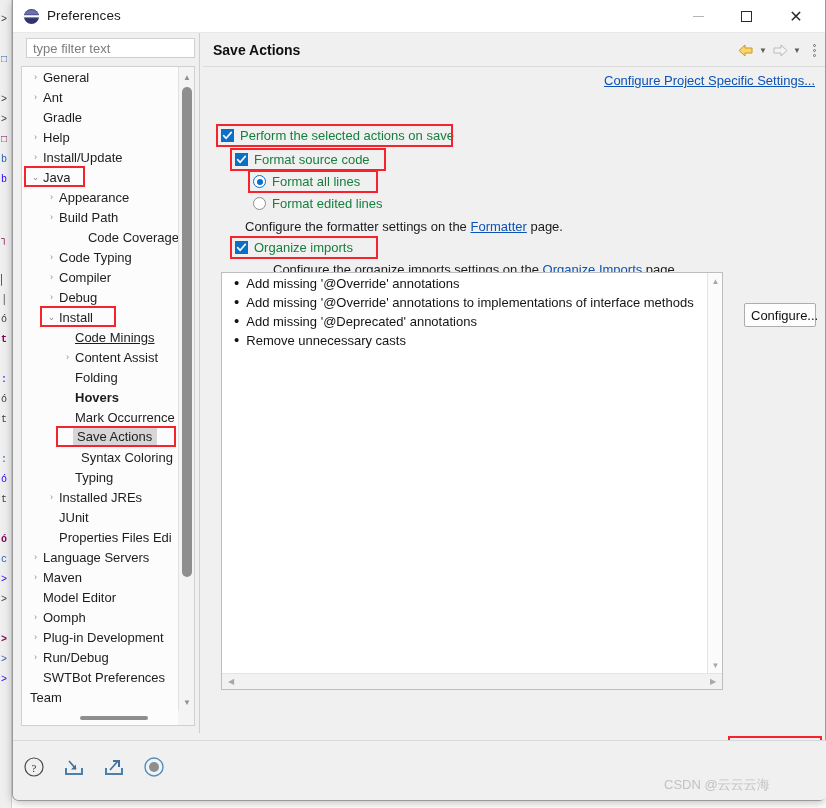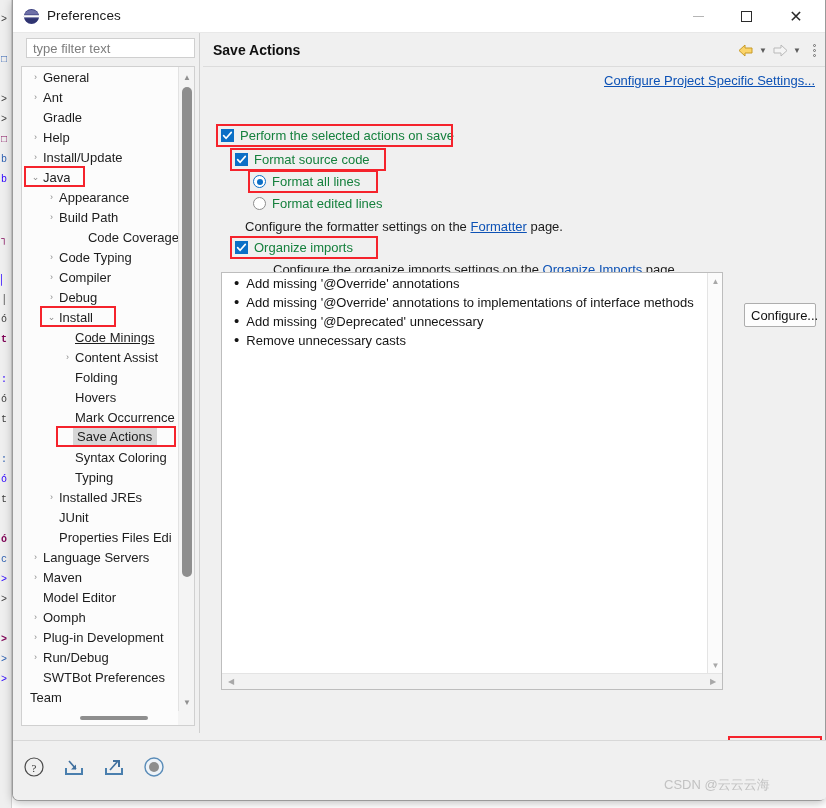--- a/index.html
+++ b/index.html
@@ -375,34 +375,34 @@
             <span class="lbl">Code Minings</span>
           </div>
           <div class="tree-row" style="padding-left: 40px;">
             <span class="arrow">›</span>
             <span class="lbl">Content Assist</span>
           </div>
           <div class="tree-row" style="padding-left: 40px;">
             <span class="arrow"></span>
             <span class="lbl">Folding</span>
           </div>
-          <div class="tree-row" style="padding-left: 40px;">
+          <div class="tree-row" style="padding-left: 40px; font-weight: bold;">
             <span class="arrow"></span>
             <span class="lbl">Hovers</span>
           </div>
           <div class="tree-row" style="padding-left: 40px;">
             <span class="arrow"></span>
             <span class="lbl">Mark Occurrence</span>
           </div>
           <div class="tree-row sel" style="padding-left: 40px;">
             <span class="arrow"></span>
             <span class="lbl">Save Actions</span>
             <span style="position: absolute; border: 2.5px solid rgb(245, 35, 44); left: 34px; top: -1px; height: 21px; width: 119.6px;"></span>
           </div>
-          <div class="tree-row" style="padding-left: 40px;">
+          <div class="tree-row" style="padding-left: 40px; justify-content: center;">
             <span class="arrow"></span>
             <span class="lbl">Syntax Coloring</span>
           </div>
           <div class="tree-row" style="padding-left: 40px;">
             <span class="arrow"></span>
             <span class="lbl">Typing</span>
           </div>
           <div class="tree-row" style="padding-left: 24px;">
             <span class="arrow">›</span>
             <span class="lbl">Installed JREs</span>
@@ -554,21 +554,21 @@
           <div class="li">
             <span class="bul">•</span>
             <span>Add missing '@Override' annotations</span>
           </div>
           <div class="li">
             <span class="bul">•</span>
             <span>Add missing '@Override' annotations to implementations of interface methods</span>
           </div>
           <div class="li">
             <span class="bul">•</span>
-            <span>Add missing '@Deprecated' unnecessary</span>
+            <span>Add missing '@Deprecated' annotations</span>
           </div>
           <div class="li">
             <span class="bul">•</span>
             <span>Remove unnecessary casts</span>
           </div>
         </div>
       <div id="lb-vsb">
         <div class="sb-arrow up">▲</div>
         <div class="sb-arrow dn">▼</div>
       </div>

